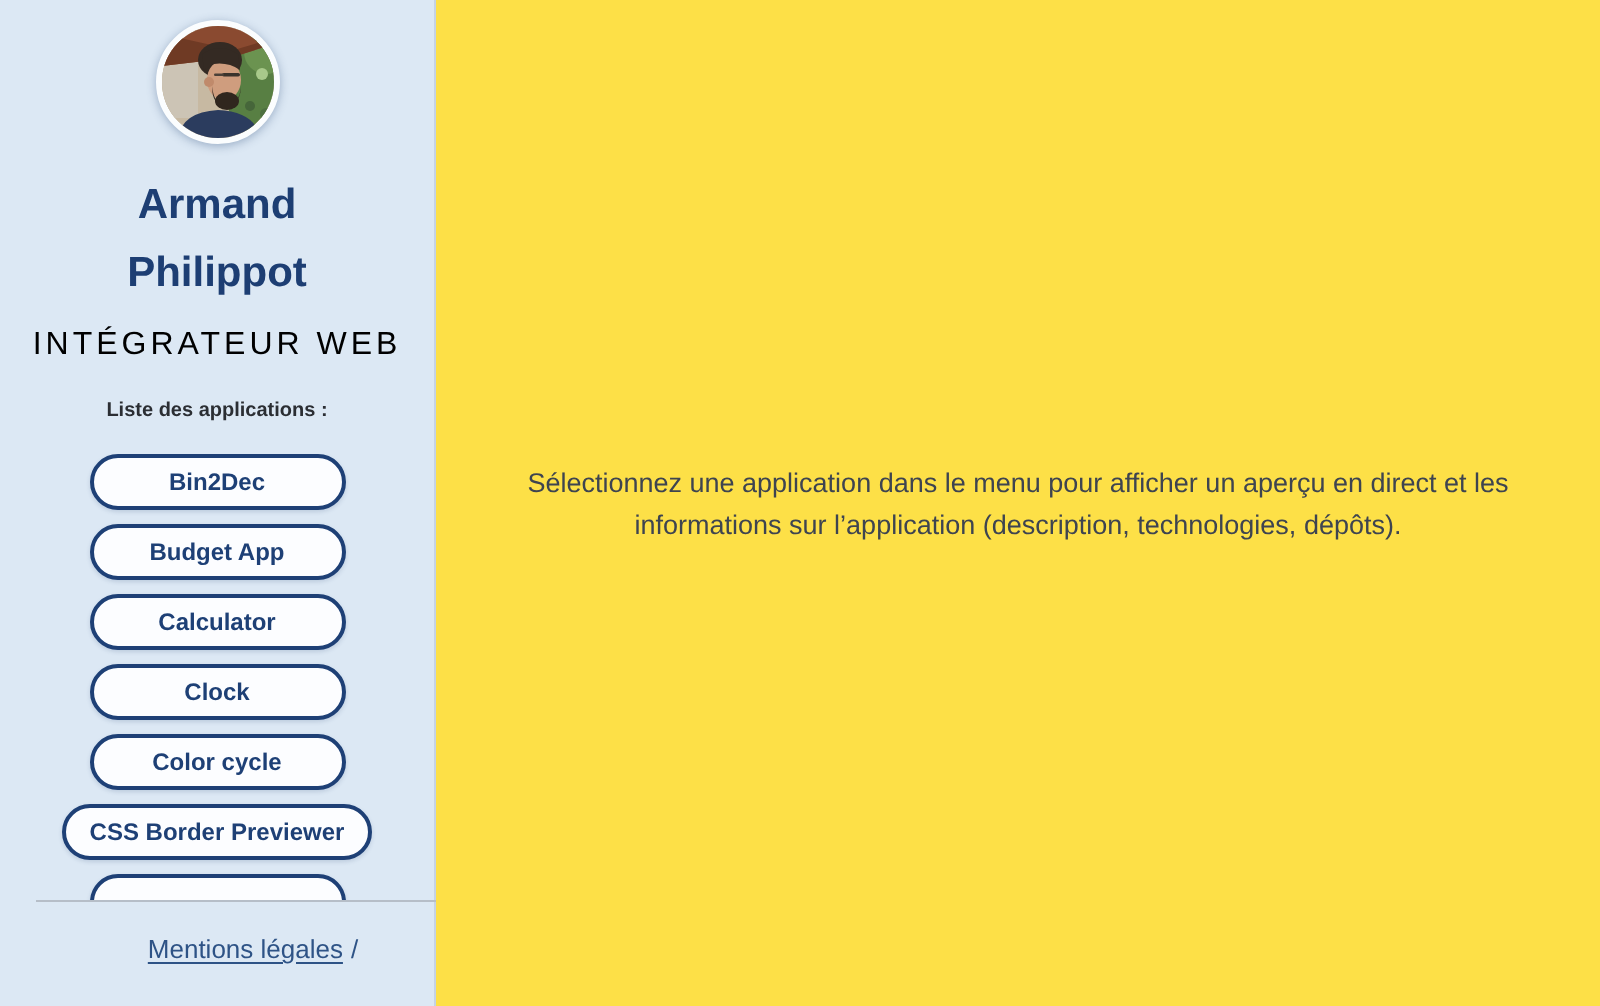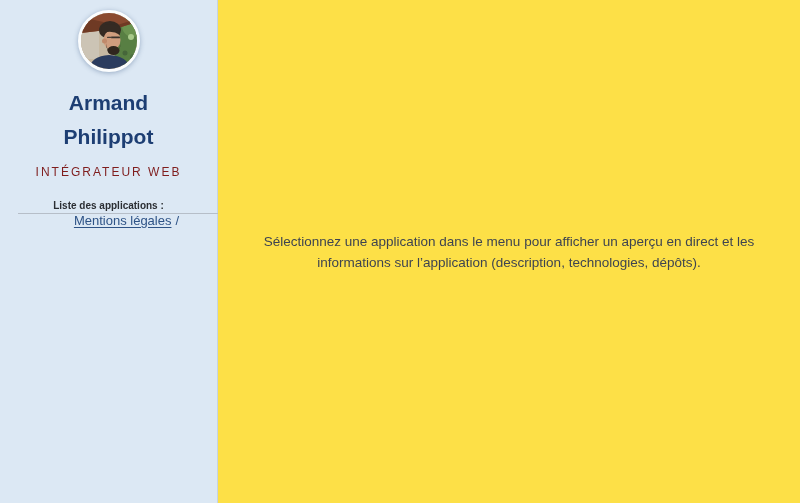--- a/index.html
+++ b/index.html
@@ -26,22 +26,22 @@
     box-shadow: 0 1px 5px rgba(70, 100, 140, .45);
     overflow: hidden; flex-shrink: 0; background: #c3b49c;
   }
   .avatar svg { display: block; width: 100%; height: 100%; }
   .name {
     margin: 14px 0 0; padding: 0;
     font-size: 21px; line-height: 34px; font-weight: bold;
     color: #1d3e73; text-align: center; max-width: 150px;
   }
   .job {
-    margin: 12px 0 0; font-size: 12px; line-height: 13px;
-    letter-spacing: 2px; color: #7f1d1d; white-space: nowrap;
+    margin: 12px 0 0; font-size: 16px; line-height: 13px;
+    letter-spacing: 2px; color: #000000; white-space: nowrap;
   }
   .apps-label {
     margin: 20px 0 0; font-size: 10px; line-height: 14px;
     font-weight: bold; color: #2b2e33;
   }
   .apps-scroll {
     margin-top: 14px; width: 100%;
     flex: 1 1 auto; overflow: hidden;
     display: flex; flex-direction: column; align-items: center;
   }
@@ -51,21 +51,21 @@
     border: 2px solid #1e4076; border-radius: 14px;
     background: #fcfdff; color: #1e4076;
     font-family: inherit; font-size: 12px; font-weight: bold;
     display: inline-flex; align-items: center; justify-content: center;
     flex-shrink: 0; cursor: pointer;
     box-shadow: 0 1px 2px rgba(50, 80, 120, .18);
   }
   .sidebar-footer {
     width: 100%; box-sizing: border-box;
     border-top: 1px solid #b6bec8;
-    padding: 0 0 12px; text-align: center;
+    padding: 17px 0 12px; text-align: center;
     font-size: 13px; color: #2e5386; flex-shrink: 0; margin-left: 36px;
   }
   .sidebar-footer p { margin: 0; line-height: 14px; }
   .sidebar-footer .line1 { margin-bottom: 9px; }
   .sidebar-footer a {
     color: #2e5386; text-decoration: underline;
     text-underline-offset: 2px; cursor: pointer;
   }
   .footer-sep { margin-left: 4px; }
 
@@ -108,20 +108,29 @@
         <ellipse cx="32.5" cy="37.5" rx="6" ry="4.5" fill="#30261e"></ellipse>
         <path d="M8 56 Q10 43 28 42 Q47 43 49 56 Z" fill="#2b3c5e"></path>
       </svg>
     </div>
 
     <h1 class="name">Armand Philippot</h1>
     <p class="job">INTÉGRATEUR WEB</p>
 
     <p class="apps-label">Liste des applications :</p>
 
+    <nav class="apps-scroll">
+      <button class="app-button">Bin2Dec</button>
+      <button class="app-button">Budget App</button>
+      <button class="app-button">Calculator</button>
+      <button class="app-button">Clock</button>
+      <button class="app-button">Color cycle</button>
+      <button class="app-button">CSS Border Previewer</button>
+      <button class="app-button"></button>
+    </nav>
 
     <footer class="sidebar-footer">
       <p class="line1">
         <a>Mentions légales</a><span class="footer-sep">/</span>
       </p>
     </footer>
 
   </aside>
 
   <main class="main">

